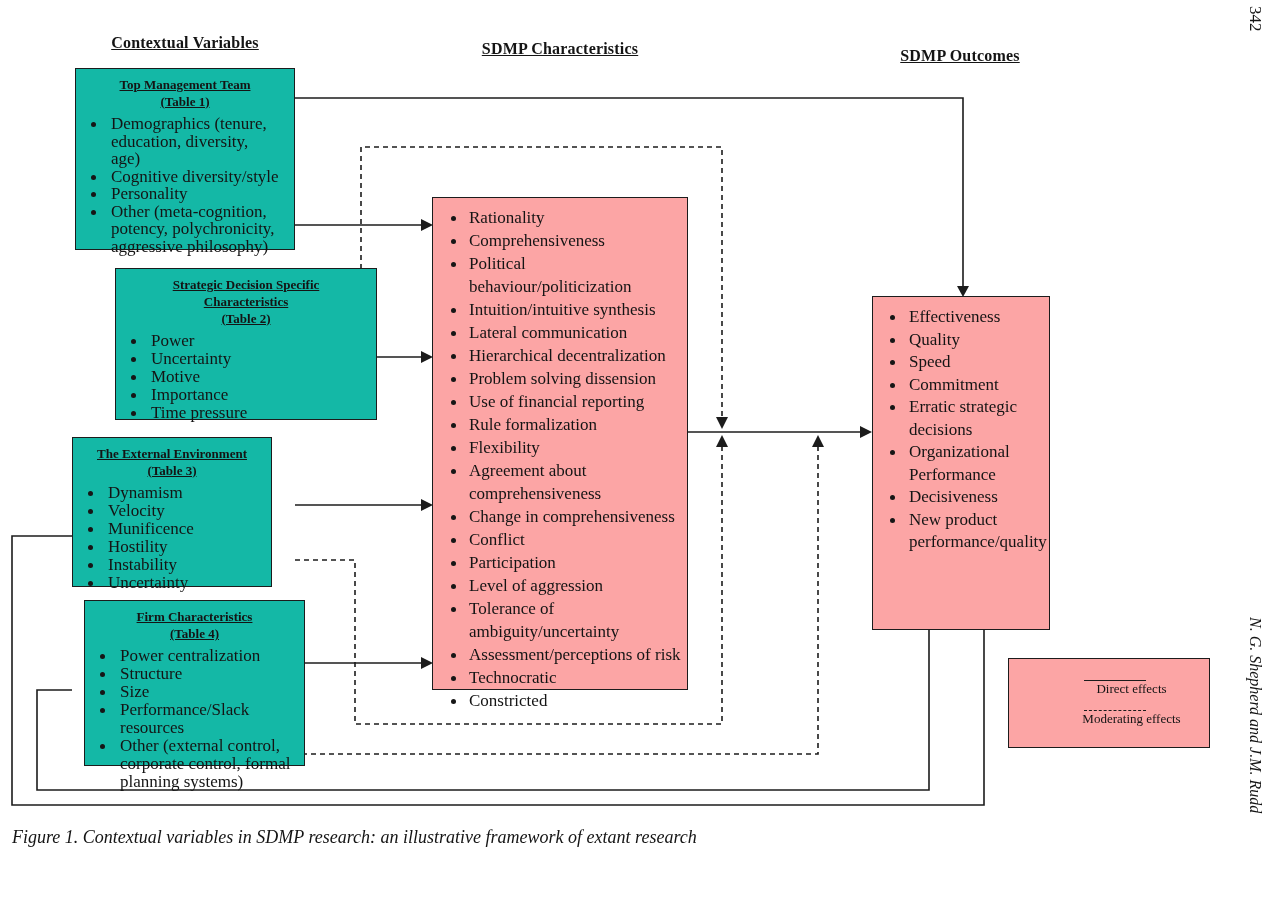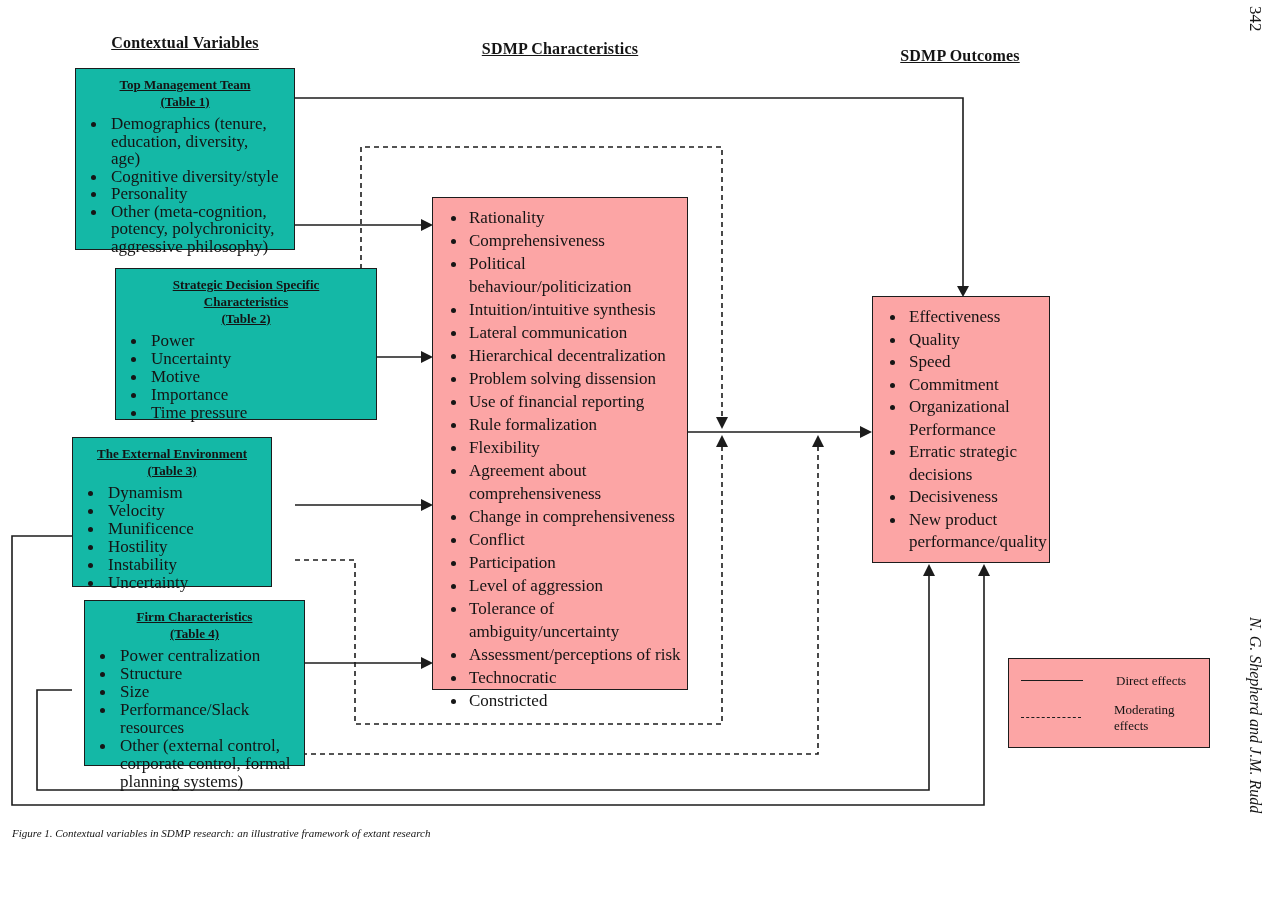--- a/index.html
+++ b/index.html
@@ -35,27 +35,27 @@
   ul.tight  { margin-top:5px; }
   ul.mid li { line-height:18px; }
   ul.wide   { padding-top:8px; }
   ul.wide li { line-height:23px; padding-left:36px; padding-right:6px; }
   ul.wide li::before { top:9.5px; left:18px; }
   ul.outc   { padding-top:9px; }
   ul.outc li { line-height:22.5px; padding-left:36px; padding-right:8px; }
   ul.outc li::before { top:9px; left:17px; }
 
   .legend { display:flex; flex-direction:column; justify-content:center; gap:13px; }
-  .legend-row { display:flex; align-items:center; padding-left:12px; }
+  .legend-row { display:flex; align-items:center; padding-left:12px;flex-direction:column; }
   .sample { width:62px; height:0; }
   .sample.solid  { border-top:1.6px solid #1c1c1c; }
   .sample.dashed { border-top:1.6px dashed #1c1c1c; }
   .legend-label { margin-left:33px; font-size:13px; }
 
-  .caption { position:absolute; left:12px; top:827px; font-style:italic; font-size:11px; }
+  .caption { position:absolute; left:12px; top:827px; font-style:italic; font-size:18px; }
   .vtext { position:absolute; writing-mode:vertical-rl; }
   .page-num { right:15px; top:6px; font-size:17px; }
   .running-author { right:16px; top:617px; font-style:italic; font-size:16px; }
 </style>
 </head>
 <body>
 
 <svg class="connectors" width="1280" height="903" aria-hidden="true">
   <g>
     <polyline class="s" points="295,98 963,98 963,290"></polyline>
@@ -173,28 +173,28 @@
       <li>Conflict</li>
       <li>Participation</li>
       <li>Level of aggression</li>
       <li>Tolerance of ambiguity/uncertainty</li>
       <li>Assessment/perceptions of risk</li>
       <li>Technocratic</li>
       <li>Constricted</li>
     </ul>
 </section>
 
-<section class="box" style="left:872px; top:296px; width:178px; height:267px;">
+<section class="box" style="left:872px; top:296px; width:178px; height:334px;">
   <ul class="items outc">
       <li>Effectiveness</li>
       <li>Quality</li>
       <li>Speed</li>
       <li>Commitment</li>
+      <li>Erratic strategic decisions</li>
       <li>Organizational Performance</li>
-      <li>Erratic strategic decisions</li>
       <li>Decisiveness</li>
       <li>New product performance/quality</li>
     </ul>
 </section>
 
 <section class="box legend" style="left:1008px; top:658px; width:202px; height:90px;">
   <div class="legend-row">
     <span class="sample solid"></span>
     <span class="legend-label">Direct effects</span>
   </div>

